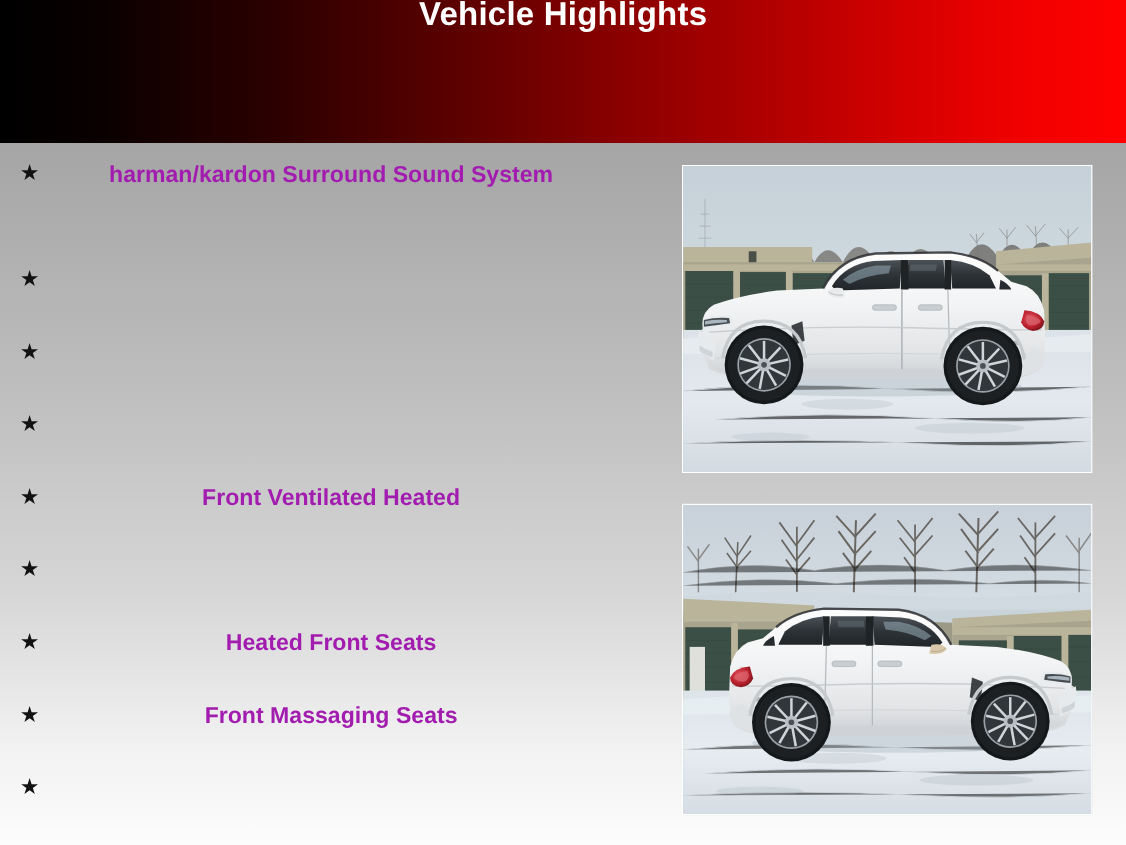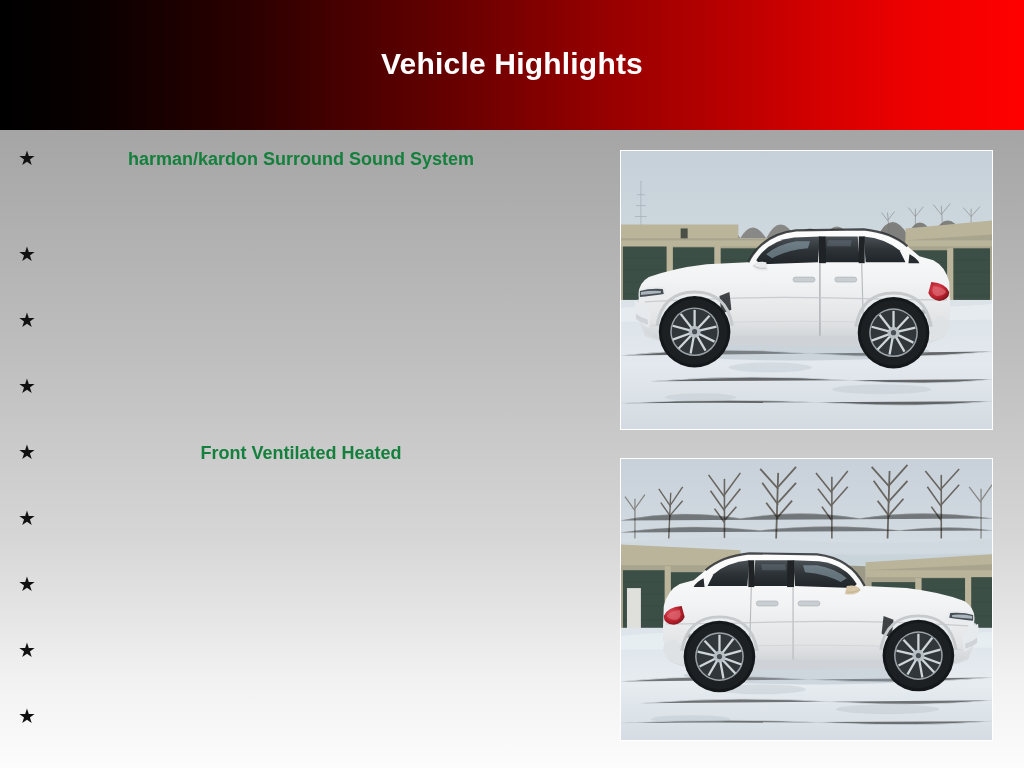--- a/index.html
+++ b/index.html
@@ -11,21 +11,21 @@
   }
   body {
     background:linear-gradient(to bottom, #9a9a9a 0%, #a6a6a6 18%, #bdbdbd 45%, #d6d6d6 70%, #f1f1f1 88%, #fcfcfc 100%);
     position:relative;
   }
 
   
   #header {
     position:absolute; left:0; top:0; width:1024px; height:130px;
     background:linear-gradient(to right, #000000 0%, #0a0000 9%, #2b0000 24%, #5a0000 40%, #8a0000 55%, #b00000 68%, #d40000 80%, #f00000 90%, #ff0000 100%);
-    display:flex; align-items:center; justify-content:center;
+    display:flex; justify-content:center;
   }
   #header-title {
     color:#ffffff;
     font-size:30px;
     font-weight:bold;
     letter-spacing:0.2px;
     text-align:center;
     margin-top:-3px;
   }
 
@@ -52,23 +52,23 @@
     flex:0 0 36px;
     color:#111111;
     font-size:20px;
     line-height:30px;
     text-align:left;
     padding-left:6px;
   }
   .item-label {
     flex:1 1 auto;
     text-align:center;
-    font-size:18px;
+    font-size:21px;
     font-weight:bold;
-    color:#15803d;
+    color:#a21caf;
     line-height:32px;
     padding-right:46px;
   }
   .list-item.two-line { min-height:96px; }
 
   
   .photo-frame {
     position:absolute;
     overflow:hidden;
     background:#c9d3da;
@@ -110,24 +110,26 @@
       <span class="bullet-star">★</span>
       <span class="item-label">Front Ventilated Heated</span>
     </li>
 
     <li class="list-item">
       <span class="bullet-star">★</span>
     </li>
 
     <li class="list-item">
       <span class="bullet-star">★</span>
-    </li>
-
-    <li class="list-item">
-      <span class="bullet-star">★</span>
+      <span class="item-label">Heated Front Seats</span>
+    </li>
+
+    <li class="list-item">
+      <span class="bullet-star">★</span>
+      <span class="item-label">Front Massaging Seats</span>
     </li>
 
     <li class="list-item">
       <span class="bullet-star">★</span>
     </li>
 
   </ul>
 
   <div class="photo-frame" id="photo-top">
     <svg class="photo-svg" viewBox="0 0 373 280" preserveAspectRatio="none">

